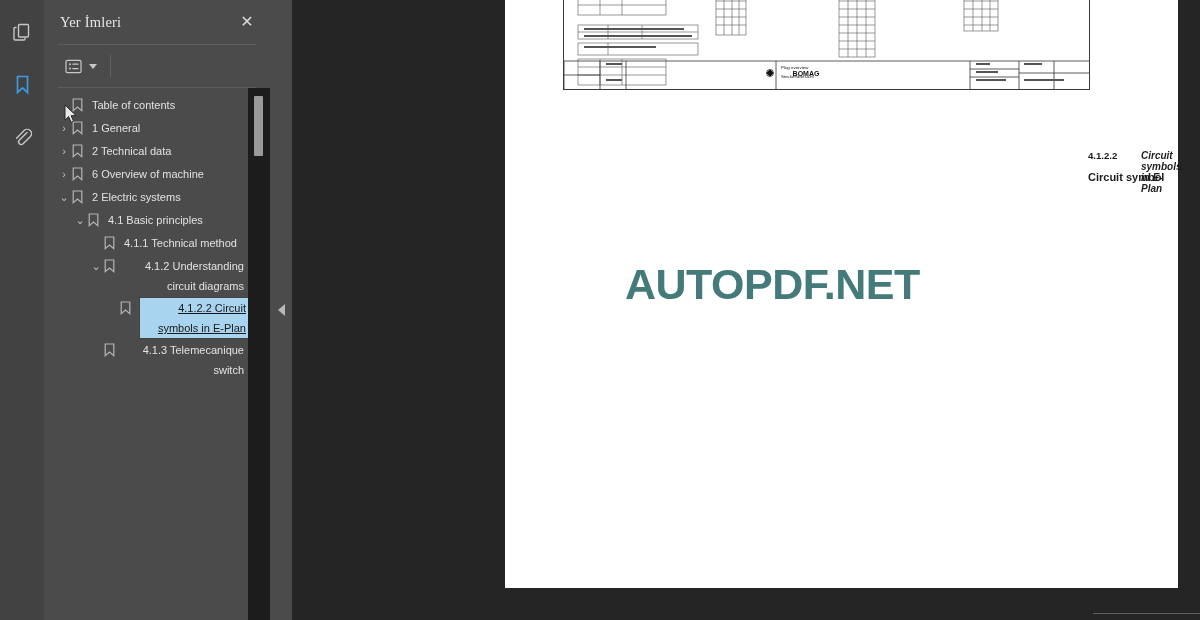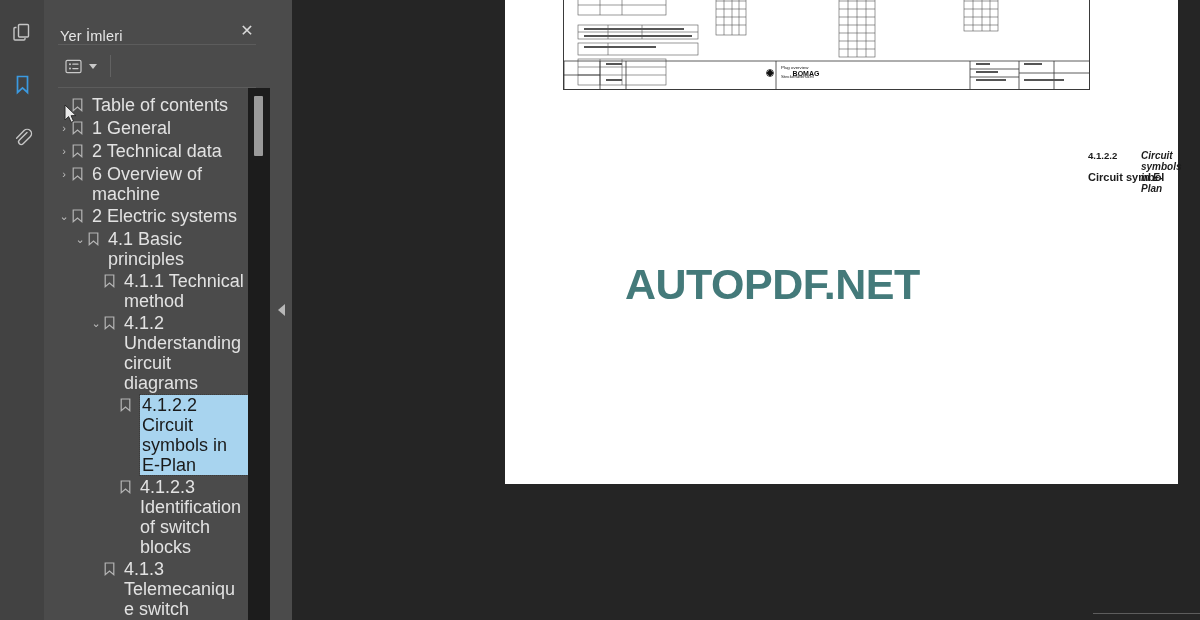--- a/index.html
+++ b/index.html
@@ -23,22 +23,22 @@
   }
   .rail-btn svg { display: block; }
 
   
   .panel {
     width: 226px; height: 620px; background: #4b4b4b;
     flex: 0 0 226px; position: relative;
     display: flex; flex-direction: column;
   }
   .panel-head {
-    height: 44px; display: flex; align-items: flex-end;
-    padding: 0 10px 0 16px; flex: 0 0 44px;
+    height: 44px; display: flex; align-items: center;
+    padding: 0 10px 0 16px; flex: 0 0 44px; font-family: Liberation Serif, serif;
   }
   .panel-title {
     color: #e6e6e6; font-size: 14.5px; flex: 1; letter-spacing: .2px;
   }
   .close-x {
     width: 26px; height: 26px; display: flex; align-items: center;
     justify-content: center; cursor: pointer; color: #d8d8d8; font-size: 16px;
     line-height: 1;
   }
   .panel-divider { height: 1px; background: #5c5c5c; margin: 0 14px; }
@@ -65,26 +65,26 @@
   .node {
     display: flex; align-items: flex-start; min-height: 20px;
     padding: 1px 0; cursor: pointer; position: relative;
   }
   .twisty {
     width: 16px; flex: 0 0 16px; color: #bdbdbd; font-size: 11px;
     line-height: 20px; text-align: center; cursor: pointer; user-select: none;
   }
   .bm-ico { width: 20px; flex: 0 0 20px; padding-top: 3px; }
   .node-label {
-    color: #e2e2e2; font-size: 18px; line-height: 20px;
-    padding-right: 4px; word-break: break-word;
+    color: #e2e2e2; font-size: 11px; line-height: 20px;
+    padding-right: 4px; word-break: break-word; text-align: right;
   }
   .node.selected .node-label {
     background: #a8d4ef; color: #1a1a1a; outline: 1px dotted #3c3c3c;
-    outline-offset: 0px; padding: 0 2px;
+    outline-offset: 0px; padding: 0 2px; text-decoration: underline;
   }
   .lvl0 { padding-left: 12px; }
   .lvl1 { padding-left: 28px; }
   .lvl2 { padding-left: 44px; }
   .lvl3 { padding-left: 60px; }
 
   
   .panel-scroll {
     position: absolute; right: 0; top: 0; width: 22px; height: 100%;
     background: #1c1c1c;
@@ -104,21 +104,21 @@
     width: 0; height: 0; border-top: 6px solid transparent;
     border-bottom: 6px solid transparent; border-right: 7px solid #b8b8b8;
   }
 
   
   .viewer {
     flex: 1; height: 620px; background: #252525; position: relative;
     overflow: hidden;
   }
   .page {
-    position: absolute; left: 235px; top: 0; width: 673px; height: 484px;
+    position: absolute; left: 235px; top: 0; width: 673px; height: 588px;
     background: #ffffff;
   }
   .page-inner { position: relative; width: 100%; height: 100%; }
 
   
   .tech-fig {
     position: absolute; left: 58px; top: -2px; width: 527px; height: 92px;
     border: 1px solid #3a3a3a; background: #fff;
   }
 
@@ -254,27 +254,20 @@
                 <path d="M1.2 1 h8.6 v11.6 l-4.3 -3.6 l-4.3 3.6 z"></path>
               </svg></div>
             <div class="node-label">4.1.2 Understanding circuit diagrams</div>
           </div>
           <div class="node lvl3 selected">
             <div class="twisty"></div>
             <div class="bm-ico"><svg width="11" height="14" viewBox="0 0 11 14" fill="none" stroke="#b5b5b5" stroke-width="1.2">
                 <path d="M1.2 1 h8.6 v11.6 l-4.3 -3.6 l-4.3 3.6 z"></path>
               </svg></div>
             <div class="node-label">4.1.2.2 Circuit symbols in E-Plan</div>
-          </div>
-          <div class="node lvl3">
-            <div class="twisty"></div>
-            <div class="bm-ico"><svg width="11" height="14" viewBox="0 0 11 14" fill="none" stroke="#b5b5b5" stroke-width="1.2">
-                <path d="M1.2 1 h8.6 v11.6 l-4.3 -3.6 l-4.3 3.6 z"></path>
-              </svg></div>
-            <div class="node-label">4.1.2.3 Identification of switch blocks</div>
           </div>
           <div class="node lvl2">
             <div class="twisty"></div>
             <div class="bm-ico"><svg width="11" height="14" viewBox="0 0 11 14" fill="none" stroke="#b5b5b5" stroke-width="1.2">
                 <path d="M1.2 1 h8.6 v11.6 l-4.3 -3.6 l-4.3 3.6 z"></path>
               </svg></div>
             <div class="node-label">4.1.3 Telemecanique switch</div>
           </div>
         </div>
       <div class="panel-scroll">

